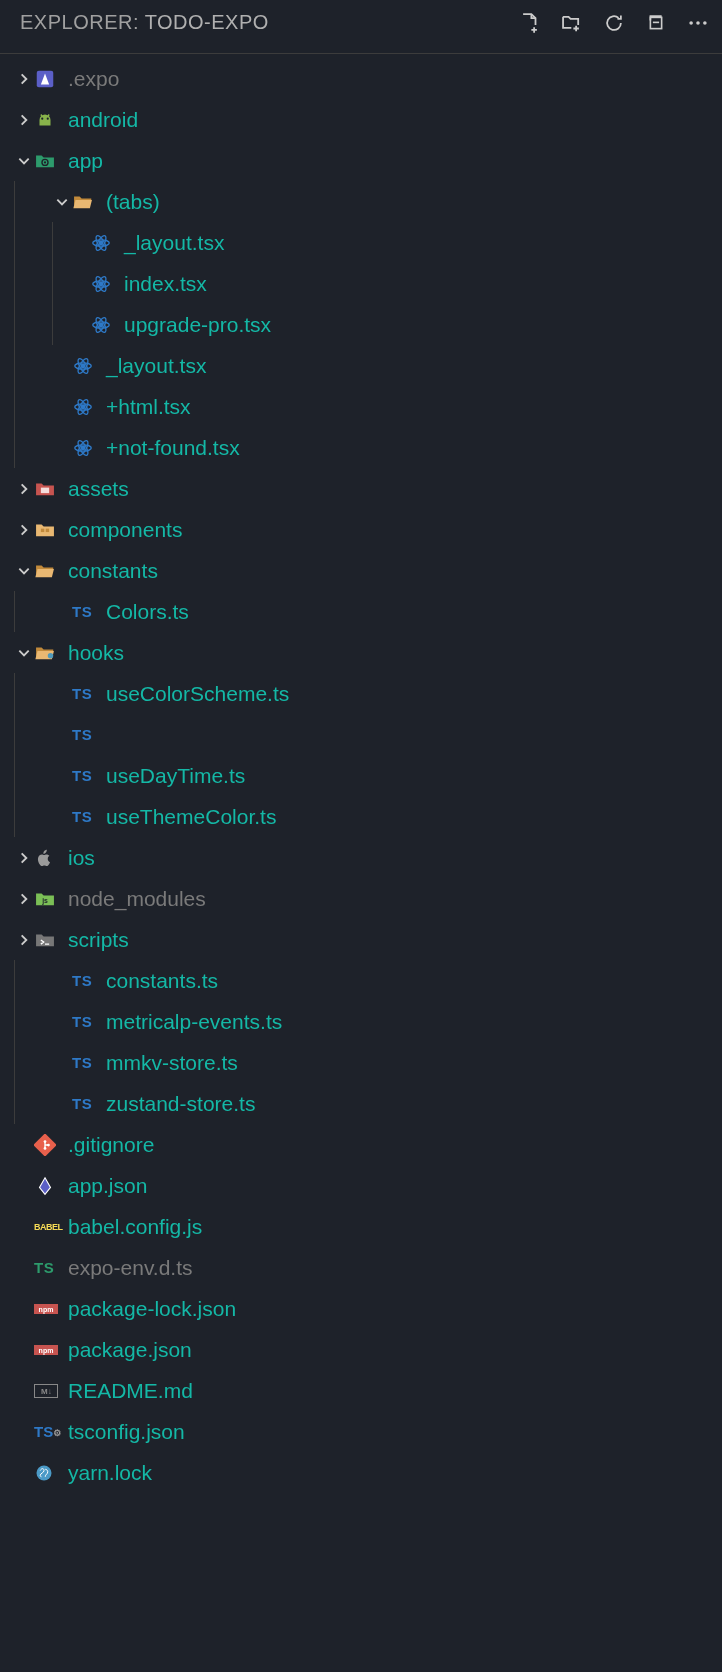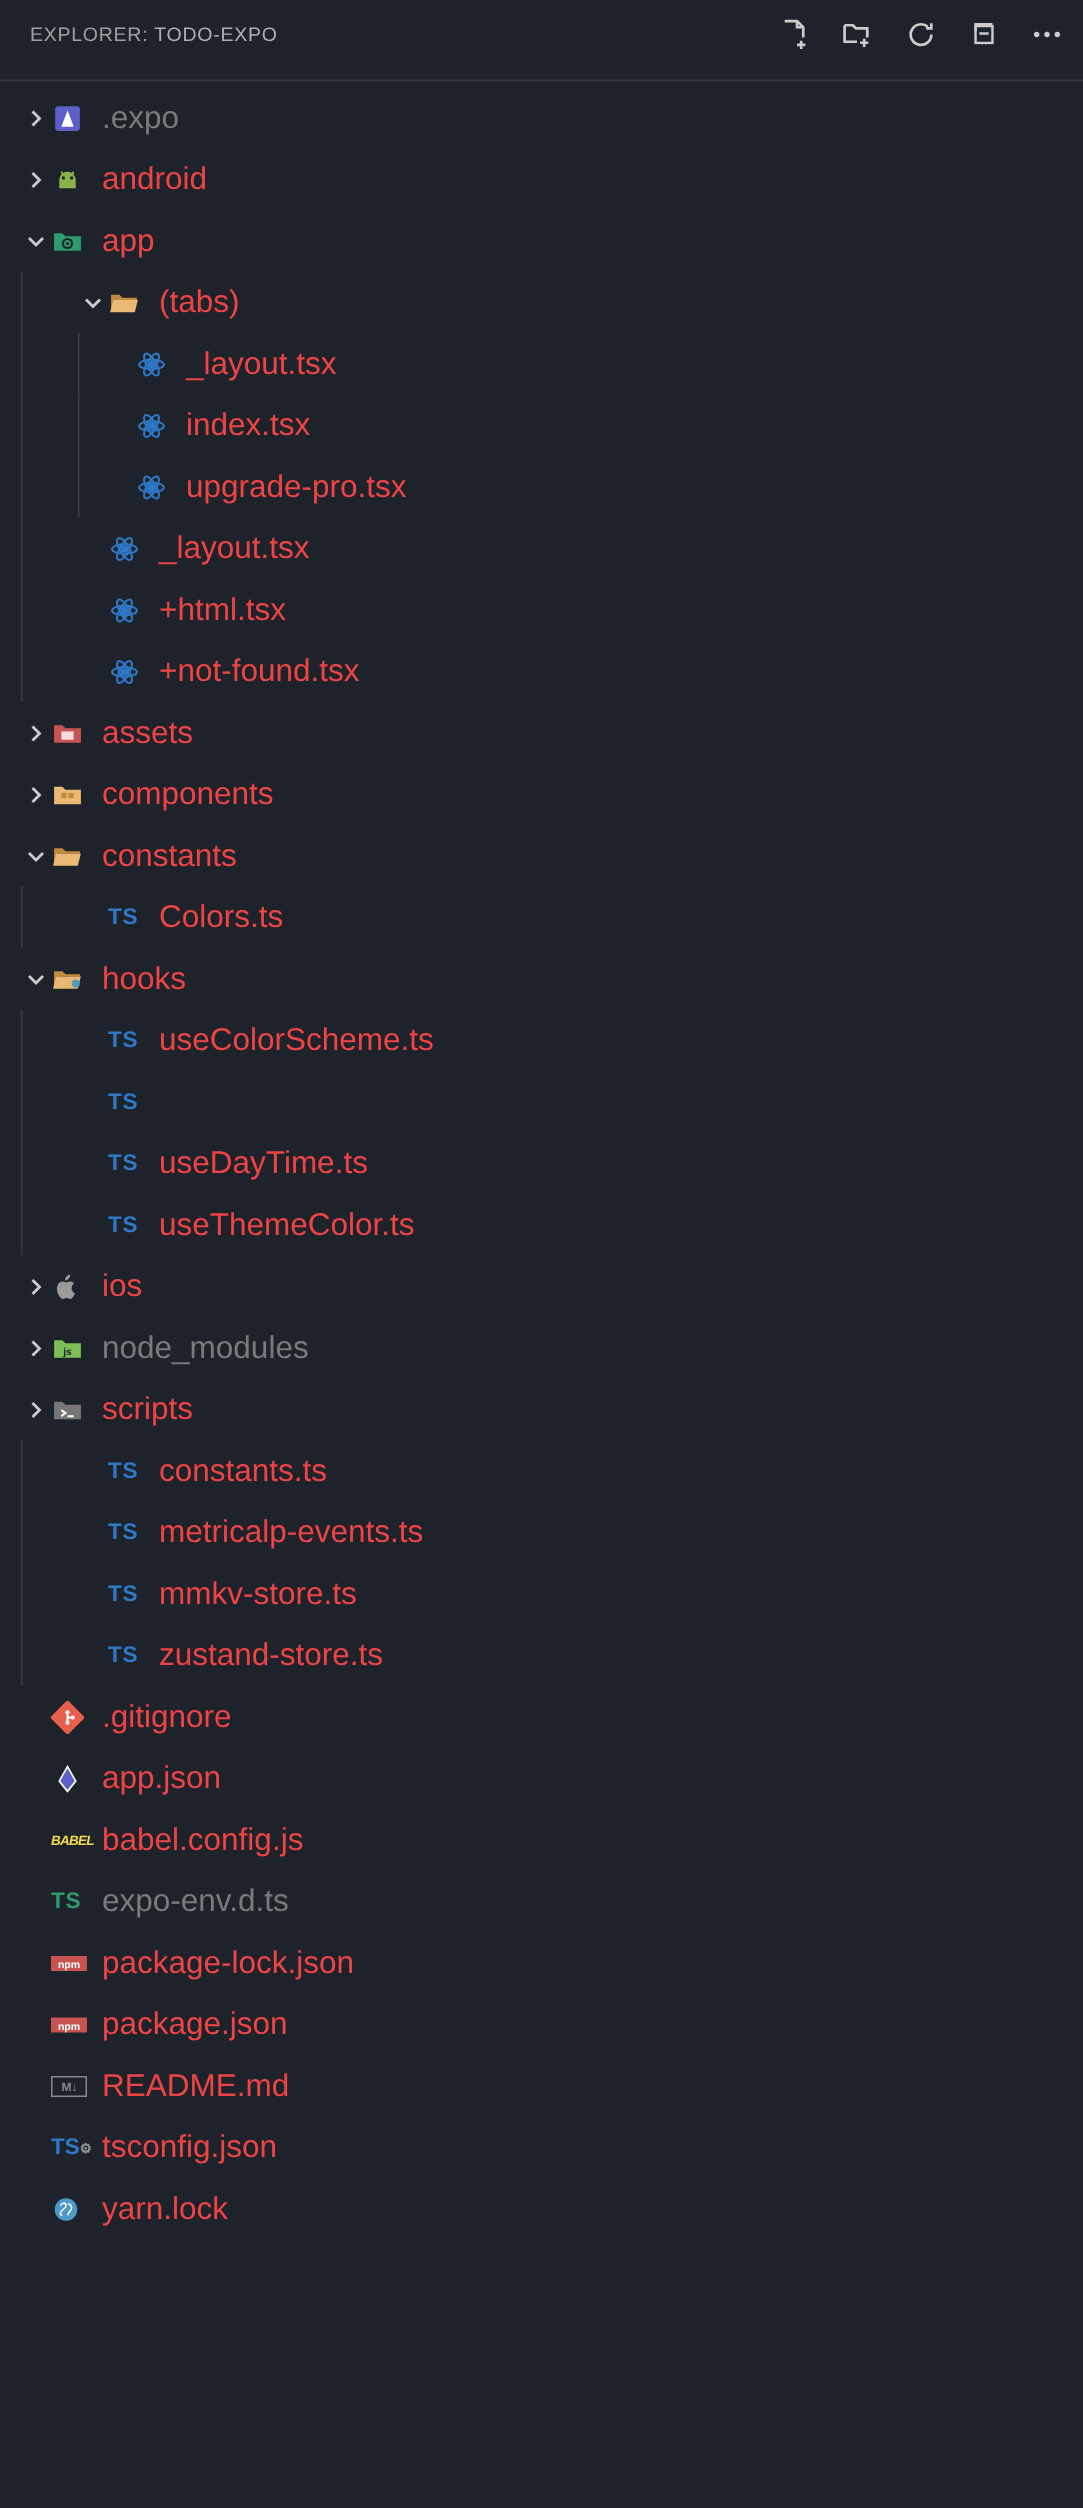--- a/index.html
+++ b/index.html
@@ -12,21 +12,21 @@
   }
   .explorer { width: 722px; }
   .header {
     display: flex;
     align-items: center;
     justify-content: space-between;
     padding: 6px 12px 6px 16px;
     height: 45px;
   }
   .header-title {
-    font-size: 13px;
+    font-size: 20px;
     color: #b0b0b0;
     white-space: nowrap;
     letter-spacing: 0.5px;
   }
   .header-title .label { color: #a0a0a0; }
   .header-title .project { color: #b0b0b0; }
   .header-actions {
     display: flex;
     gap: 18px;
     align-items: center;
@@ -65,21 +65,21 @@
     background: #3c3c3c;
     flex-shrink: 0;
   }
   .icon {
     width: 30px;
     display: flex;
     align-items: center;
     flex-shrink: 0;
     font-size: 20px;
   }
-  .label { color: #ef4444; padding-left: 4px; }
+  .label { color: #14b8a6; padding-left: 4px; }
   .dim .label { color: #7a7a7a; }
   .divider { height: 1px; background: #3c3c3c; margin-top: 8px; }
   .c-ts   { color: #2e79c7; font-weight: 700; font-size: 15px; letter-spacing: 0.5px; }
   .c-tsgreen { color: #2d9b6c; font-weight:700; font-size:15px; letter-spacing:0.5px;}
   .ts-badge {
     font-family: ui-sans-serif, sans-serif;
     font-weight: 800;
     font-size: 15px;
   }
 </style>
@@ -512,21 +512,21 @@
             <path d="M8 2l4 7-4 5-4-5z" fill="#5b5fc7"></path>
             <path d="M8 2l4 7-4 5-4-5z" fill="none" stroke="#fff" stroke-width="0.8"></path>
           </svg>
         </span>
         <span class="label">app.json</span>
       </div>
       <div class="row">
         <span class="indent" style="width: 14px;"></span>
         <span class="chev"></span>
         <span class="icon">
-          <span style="font-size:9px;font-weight:800;color:#f5da55;font-style:italic;letter-spacing:-0.5px">BABEL</span>
+          <span style="font-size:9px;font-weight:800;color:#f5da55;letter-spacing:-0.5px">BABEL</span>
         </span>
         <span class="label">babel.config.js</span>
       </div>
       <div class="row dim">
         <span class="indent" style="width: 14px;"></span>
         <span class="chev"></span>
         <span class="icon">
           <span class="ts-badge c-tsgreen">TS</span>
         </span>
         <span class="label">expo-env.d.ts</span>

